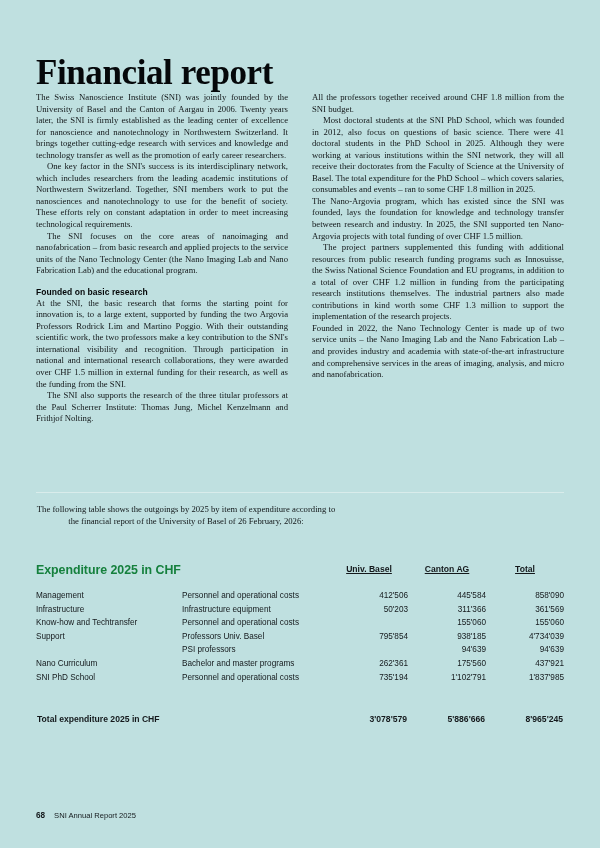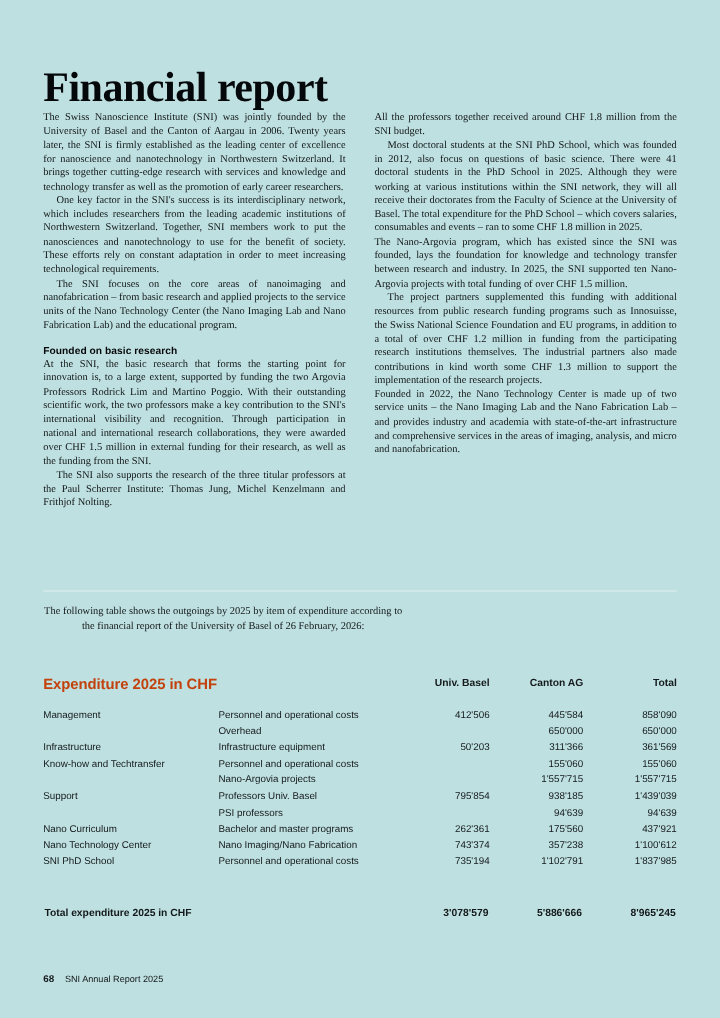--- a/index.html
+++ b/index.html
@@ -120,24 +120,24 @@
     padding: 0 0 14px 0;
     vertical-align: bottom;
     font-weight: bold;
     font-size: 8.6px;
     line-height: 12px;
   }
   th.htitle {
     text-align: left;
     font-size: 12.4px !important;
     letter-spacing: -0.05px;
-    color: #c2410c;
+    color: #15803d;
     padding-bottom: 13px !important;
   }
-  th.num { text-align: right; padding-right: 0; }
+  th.num { padding-right: 0; text-decoration: underline; }
 
   table.fin tbody td {
     font-weight: normal;
     font-size: 8.2px;
     line-height: 13.6px;
     padding: 0;
     vertical-align: top;
     white-space: nowrap;
   }
   td.cat { text-align: left; }
@@ -219,76 +219,55 @@
       </thead>
       <tbody>
         <tr>
           <td class="cat">Management</td>
           <td class="desc">Personnel and operational costs</td>
           <td class="num">412'506</td>
           <td class="num">445'584</td>
           <td class="num">858'090</td>
         </tr>
         <tr>
-          <td class="cat"></td>
-          <td class="desc">Overhead</td>
-          <td class="num"></td>
-          <td class="num">650'000</td>
-          <td class="num">650'000</td>
-        </tr>
-        <tr>
           <td class="cat">Infrastructure</td>
           <td class="desc">Infrastructure equipment</td>
           <td class="num">50'203</td>
           <td class="num">311'366</td>
           <td class="num">361'569</td>
         </tr>
         <tr>
           <td class="cat">Know-how and Techtransfer</td>
           <td class="desc">Personnel and operational costs</td>
           <td class="num"></td>
           <td class="num">155'060</td>
           <td class="num">155'060</td>
         </tr>
         <tr>
-          <td class="cat"></td>
-          <td class="desc">Nano-Argovia projects</td>
-          <td class="num"></td>
-          <td class="num">1'557'715</td>
-          <td class="num">1'557'715</td>
-        </tr>
-        <tr>
           <td class="cat">Support</td>
           <td class="desc">Professors Univ. Basel</td>
           <td class="num">795'854</td>
           <td class="num">938'185</td>
-          <td class="num">1'439'039</td>
+          <td class="num">4'734'039</td>
         </tr>
         <tr>
           <td class="cat"></td>
           <td class="desc">PSI professors</td>
           <td class="num"></td>
           <td class="num">94'639</td>
           <td class="num">94'639</td>
         </tr>
         <tr>
           <td class="cat">Nano Curriculum</td>
           <td class="desc">Bachelor and master programs</td>
           <td class="num">262'361</td>
           <td class="num">175'560</td>
           <td class="num">437'921</td>
         </tr>
         <tr>
-          <td class="cat">Nano Technology Center</td>
-          <td class="desc">Nano Imaging/Nano Fabrication</td>
-          <td class="num">743'374</td>
-          <td class="num">357'238</td>
-          <td class="num">1'100'612</td>
-        </tr>
-        <tr>
           <td class="cat">SNI PhD School</td>
           <td class="desc">Personnel and operational costs</td>
           <td class="num">735'194</td>
           <td class="num">1'102'791</td>
           <td class="num">1'837'985</td>
         </tr>
       </tbody>
       <tfoot>
         <tr>
           <td class="total-label" colspan="2">Total expenditure 2025 in CHF</td>

